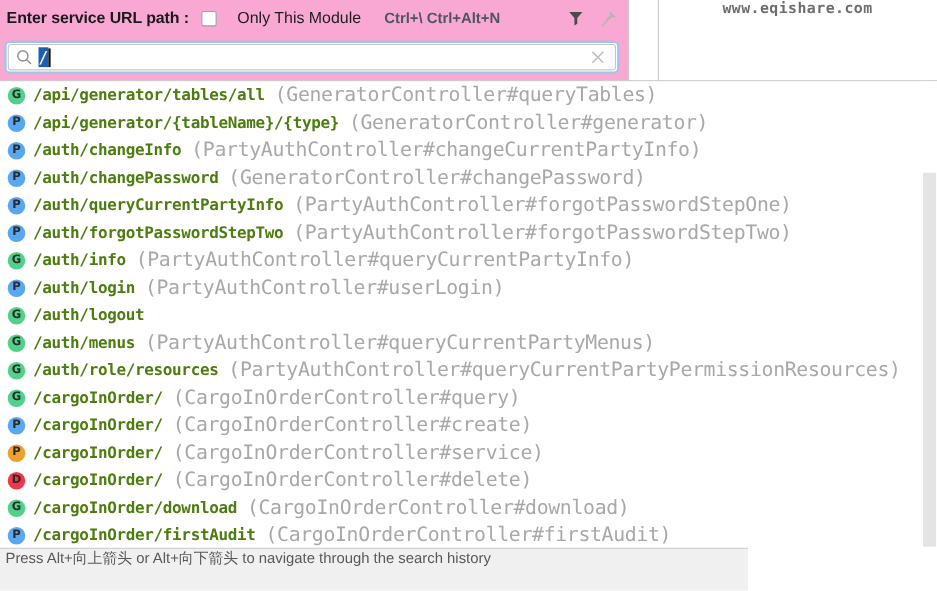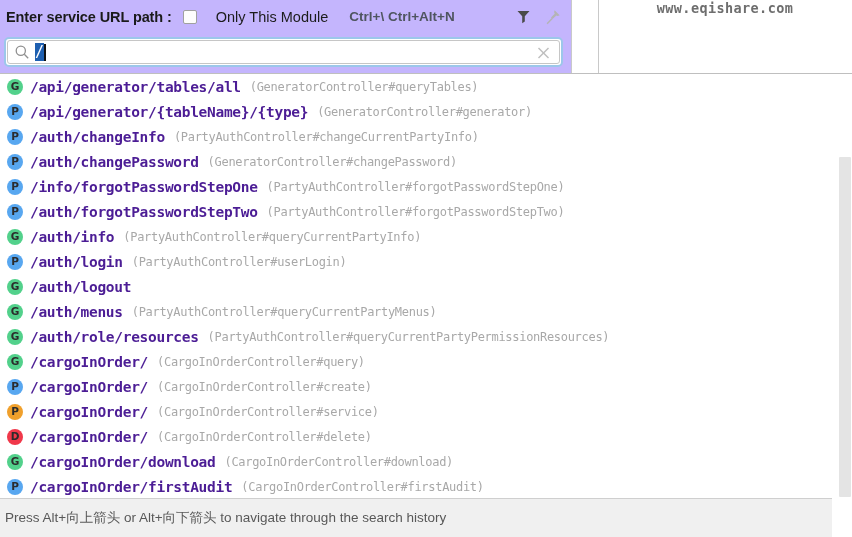--- a/index.html
+++ b/index.html
@@ -20,21 +20,21 @@
     height: 537px;
     background: #ffffff;
   }
 
   
   .toolbar {
     position: absolute;
     left: 0; top: 0;
     width: 571px;
     height: 73px;
-    background: #c4b5fd;
+    background: #f9a8d4;
     box-sizing: border-box;
   }
   .toolbar-row {
     position: absolute;
     left: 0; top: 0;
     width: 571px;
     height: 33px;
     display: flex;
     align-items: center;
   }
@@ -216,27 +216,27 @@
     font-size: 10.5px;
     font-weight: bold;
     color: #2b2b2b;
     line-height: 1;
   }
   .path {
     margin-left: 7px;
     font-family: "DejaVu Sans Mono", monospace;
     font-size: 14.5px;
     font-weight: bold;
-    color: #4c1d95;
+    color: #4d7c0f;
     letter-spacing: -0.3px;
   }
   .handler {
     margin-left: 9px;
     font-family: "DejaVu Sans Mono", monospace;
-    font-size: 12px;
+    font-size: 18px;
     color: #a8a8a8;
     letter-spacing: -0.3px;
   }
 
   
   .scrollbar-track {
     position: absolute;
     right: 0;
     top: 74px;
     width: 14px;
@@ -251,27 +251,27 @@
     height: 340px;
     background: #e4e4e4;
     border-radius: 1px;
   }
 
   
   .statusbar {
     position: absolute;
     left: 0;
     bottom: 0;
-    width: 832px;
+    width: 680px;
     height: 39px;
     background: #f0f0f0;
     border-top: 1px solid #cfcfcf;
     box-sizing: border-box;
     display: flex;
-    align-items: center;
+    align-items: flex-start;
   }
   .statusbar span {
     margin-left: 5px;
     font-size: 13.5px;
     color: #585858;
     white-space: nowrap;
   }
 </style>
 </head>
 <body>
@@ -352,21 +352,21 @@
         <span class="path">/auth/changeInfo</span>
         <span class="handler">(PartyAuthController#changeCurrentPartyInfo)</span>
       </div>
       <div class="row">
         <span class="badge" style="background: rgb(88, 167, 240);">P</span>
         <span class="path">/auth/changePassword</span>
         <span class="handler">(GeneratorController#changePassword)</span>
       </div>
       <div class="row">
         <span class="badge" style="background: rgb(88, 167, 240);">P</span>
-        <span class="path">/info/forgotPasswordStepOne</span>
+        <span class="path">/auth/queryCurrentPartyInfo</span>
         <span class="handler">(PartyAuthController#forgotPasswordStepOne)</span>
       </div>
       <div class="row">
         <span class="badge" style="background: rgb(88, 167, 240);">P</span>
         <span class="path">/auth/forgotPasswordStepTwo</span>
         <span class="handler">(PartyAuthController#forgotPasswordStepTwo)</span>
       </div>
       <div class="row">
         <span class="badge" style="background: rgb(82, 209, 139);">G</span>
         <span class="path">/auth/info</span>

